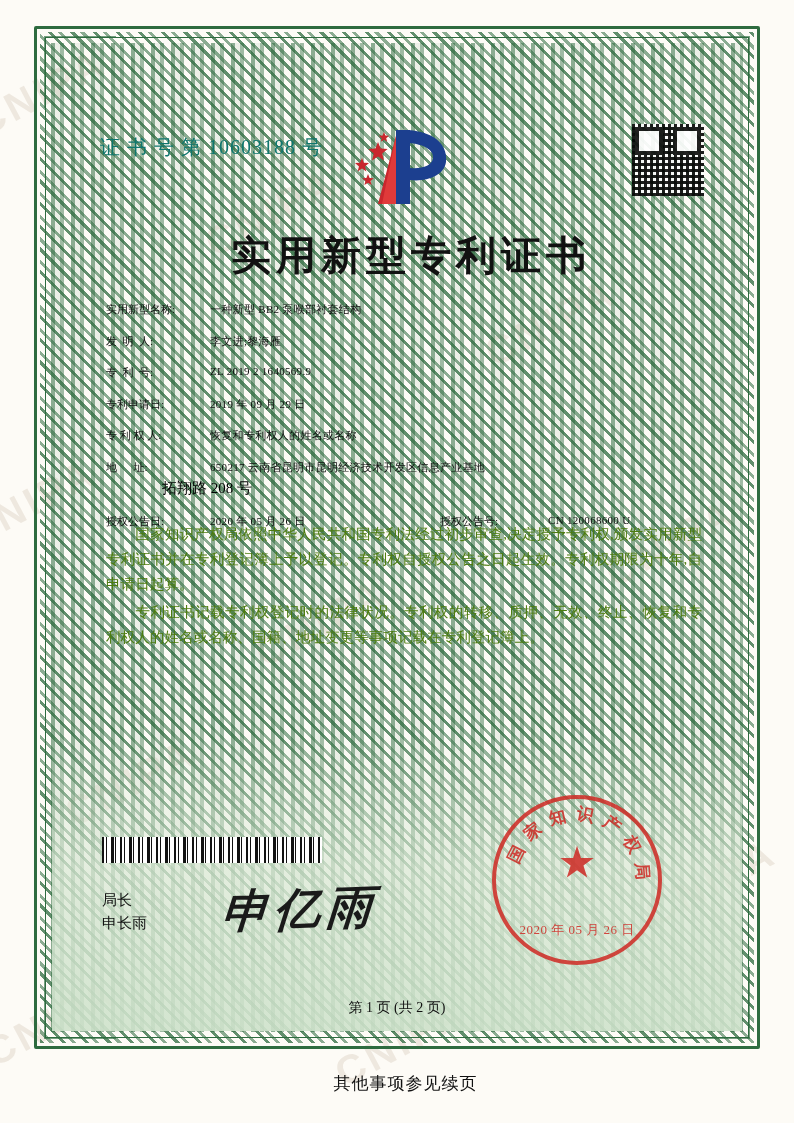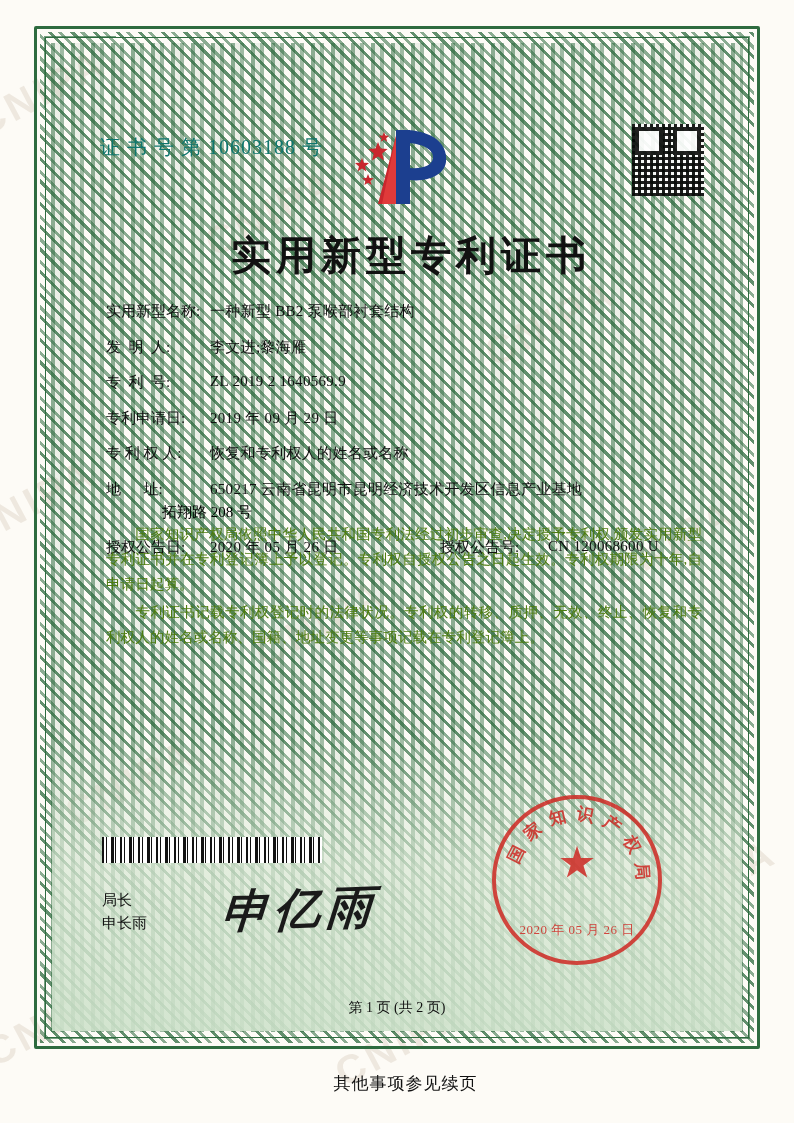--- a/index.html
+++ b/index.html
@@ -142,21 +142,21 @@
   }
 
   .fields {
     position: absolute;
     left: 34px; right: 20px; top: 232px;
   }
   .field {
     display: flex;
     align-items: flex-start;
     margin-bottom: 16.5px;
-    font-size: 15px;
+    font-size: 11px;
     color: #111;
   }
   .f-label {
     width: 104px;
     flex: 0 0 104px;
     white-space: pre;
     letter-spacing: 0px;
   }
   .f-value {
     flex: 1;

